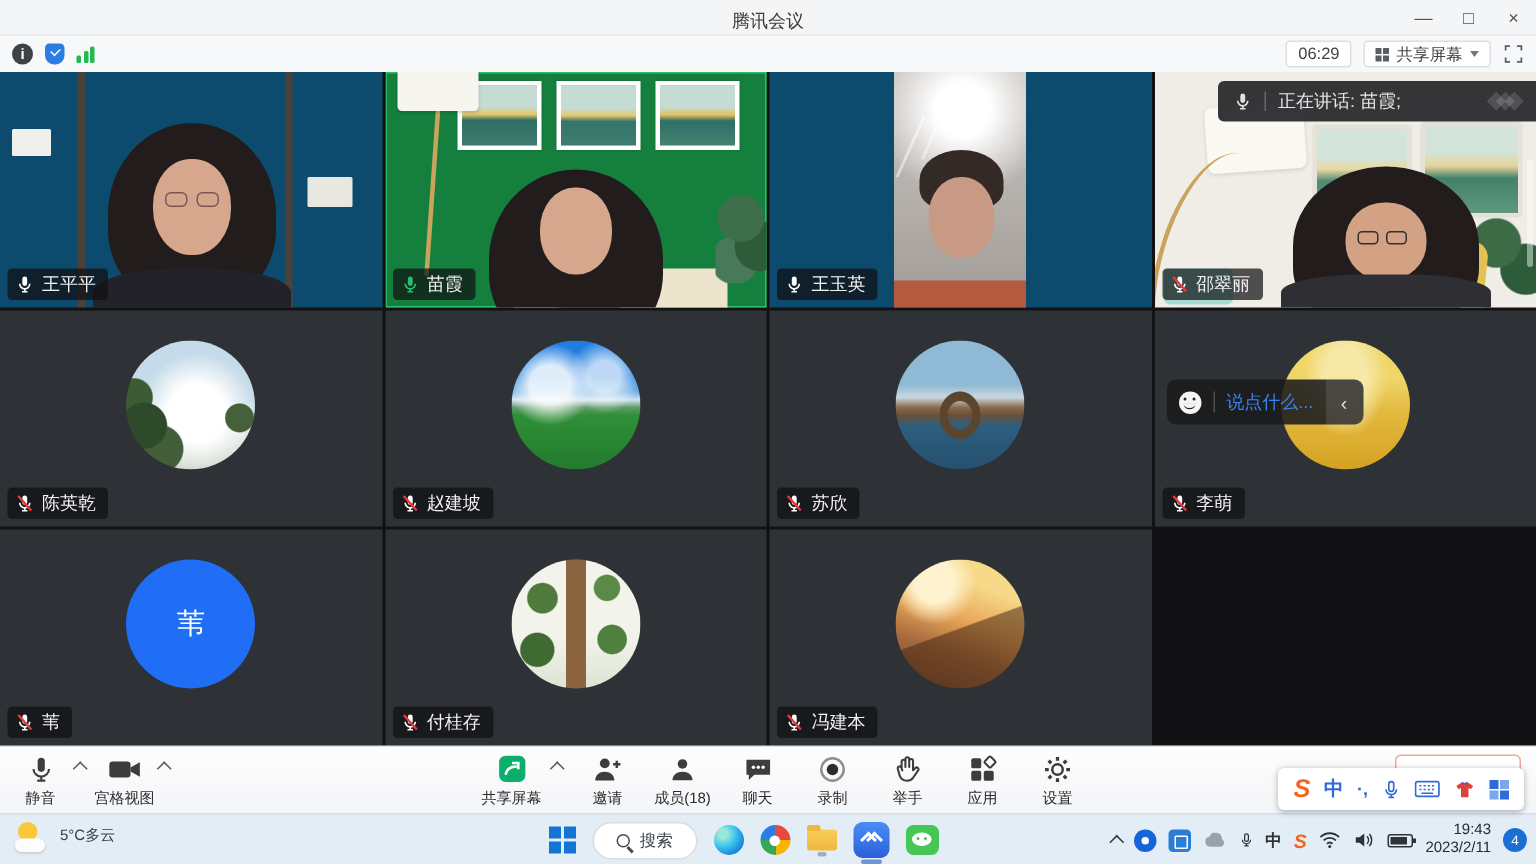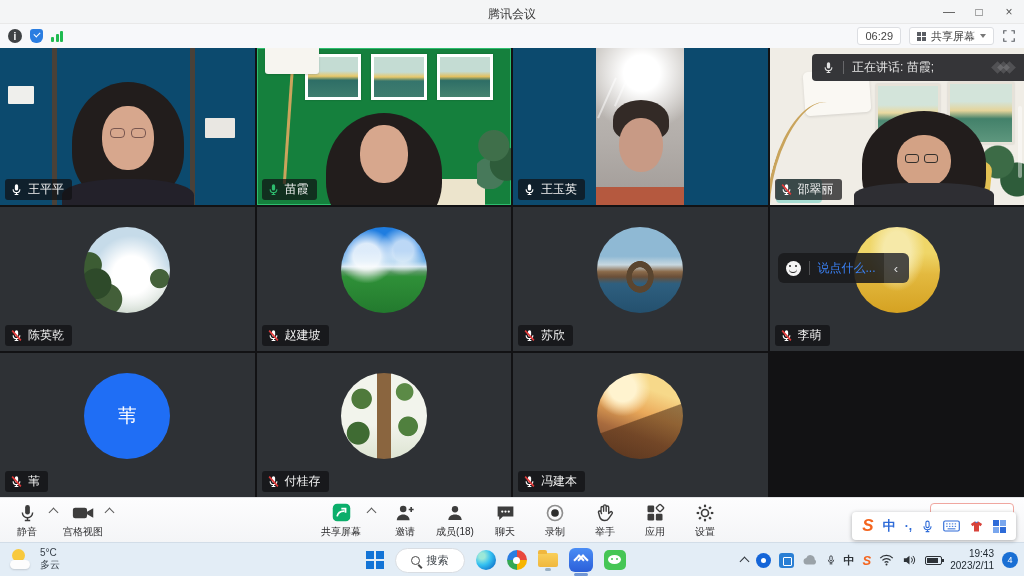--- a/index.html
+++ b/index.html
@@ -77,21 +77,21 @@
   .ime-grid{display:grid;grid-template-columns:6px 6px;grid-template-rows:6px 6px;gap:1px}
   .ime-grid i:nth-child(1){background:#2e6bd8}.ime-grid i:nth-child(2){background:#7aa7ee}
   .ime-grid i:nth-child(3){background:#7aa7ee}.ime-grid i:nth-child(4){background:#2e6bd8}
 
   
   #taskbar{position:absolute;top:542px;left:0;right:0;height:34px;background:#e3edf6;border-top:1px solid #d2dde8}
   #tb-weather{position:absolute;left:10px;top:4px;display:flex;align-items:center;gap:6px;cursor:pointer}
   .wicon{position:relative;width:24px;height:22px}
   .wicon .sun{position:absolute;left:2px;top:1px;width:13px;height:13px;border-radius:50%;background:#f8c93d}
   .wicon .cloud{position:absolute;left:0;bottom:1px;width:20px;height:9px;border-radius:6px;background:#fdfdfd;box-shadow:0 1px 2px rgba(0,0,0,.15)}
-  .wtxt{display:flex;flex-direction:column;line-height:1.15}
+  .wtxt{display:flex;flex-direction:row;line-height:1.15}
   .wtxt span{font-size:10px;color:#38414a}
   #tb-center-icons{position:absolute;left:366px;top:0;height:34px;display:flex;align-items:center;gap:11px}
   .task-ico{position:relative;display:flex;align-items:center;justify-content:center;cursor:pointer}
   .winlogo{display:grid;grid-template-columns:8px 8px;grid-template-rows:8px 8px;gap:1.5px}
   .winlogo i{background:#1374d6}
   #searchpill{height:25px;border-radius:13px;background:#fff;border:1px solid #d9dde2;display:flex;align-items:center;gap:7px;padding:0 15px;cursor:text}
   #searchpill .txt{font-size:11px;color:#3c4248}
   .mag{position:relative;width:9px;height:9px;border:1.6px solid #4a4a4a;border-radius:50%}
   .mag:after{content:"";position:absolute;left:7px;top:7px;width:5px;height:1.6px;background:#4a4a4a;transform:rotate(45deg);transform-origin:0 0}
   .edge{width:20px;height:20px;border-radius:50%;background:radial-gradient(circle at 30% 30%,#9be8d8 0 15%,#35c1f1 45%,#1070c9 85%)}

